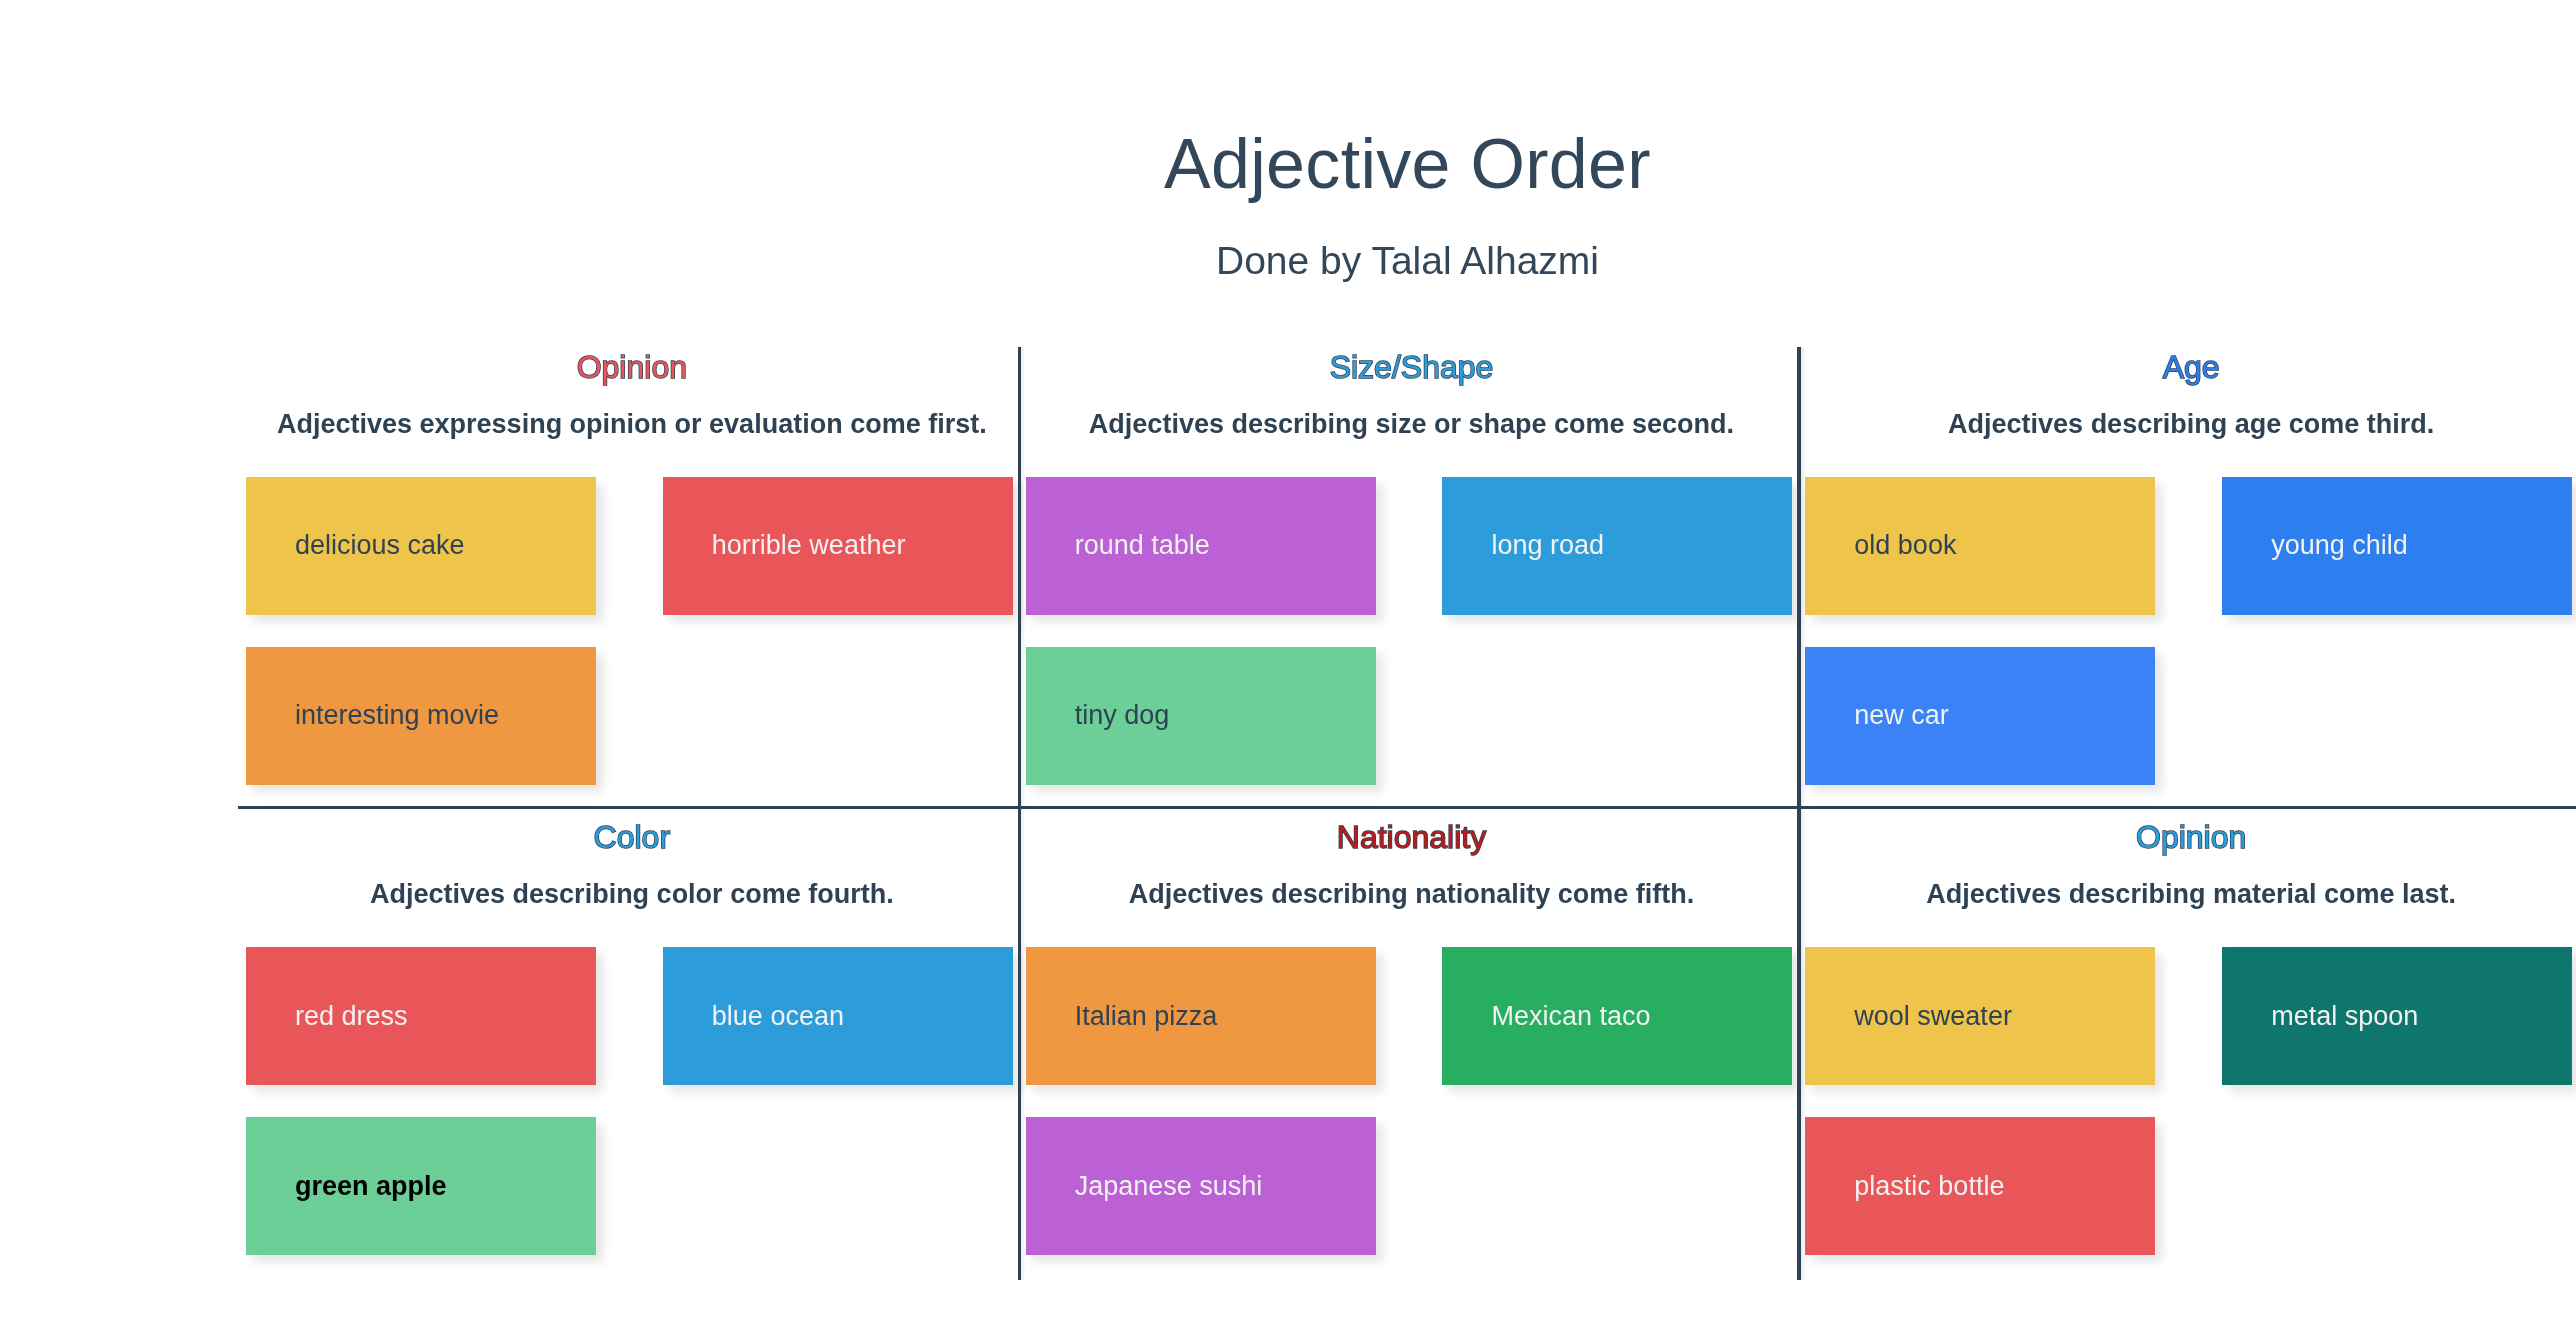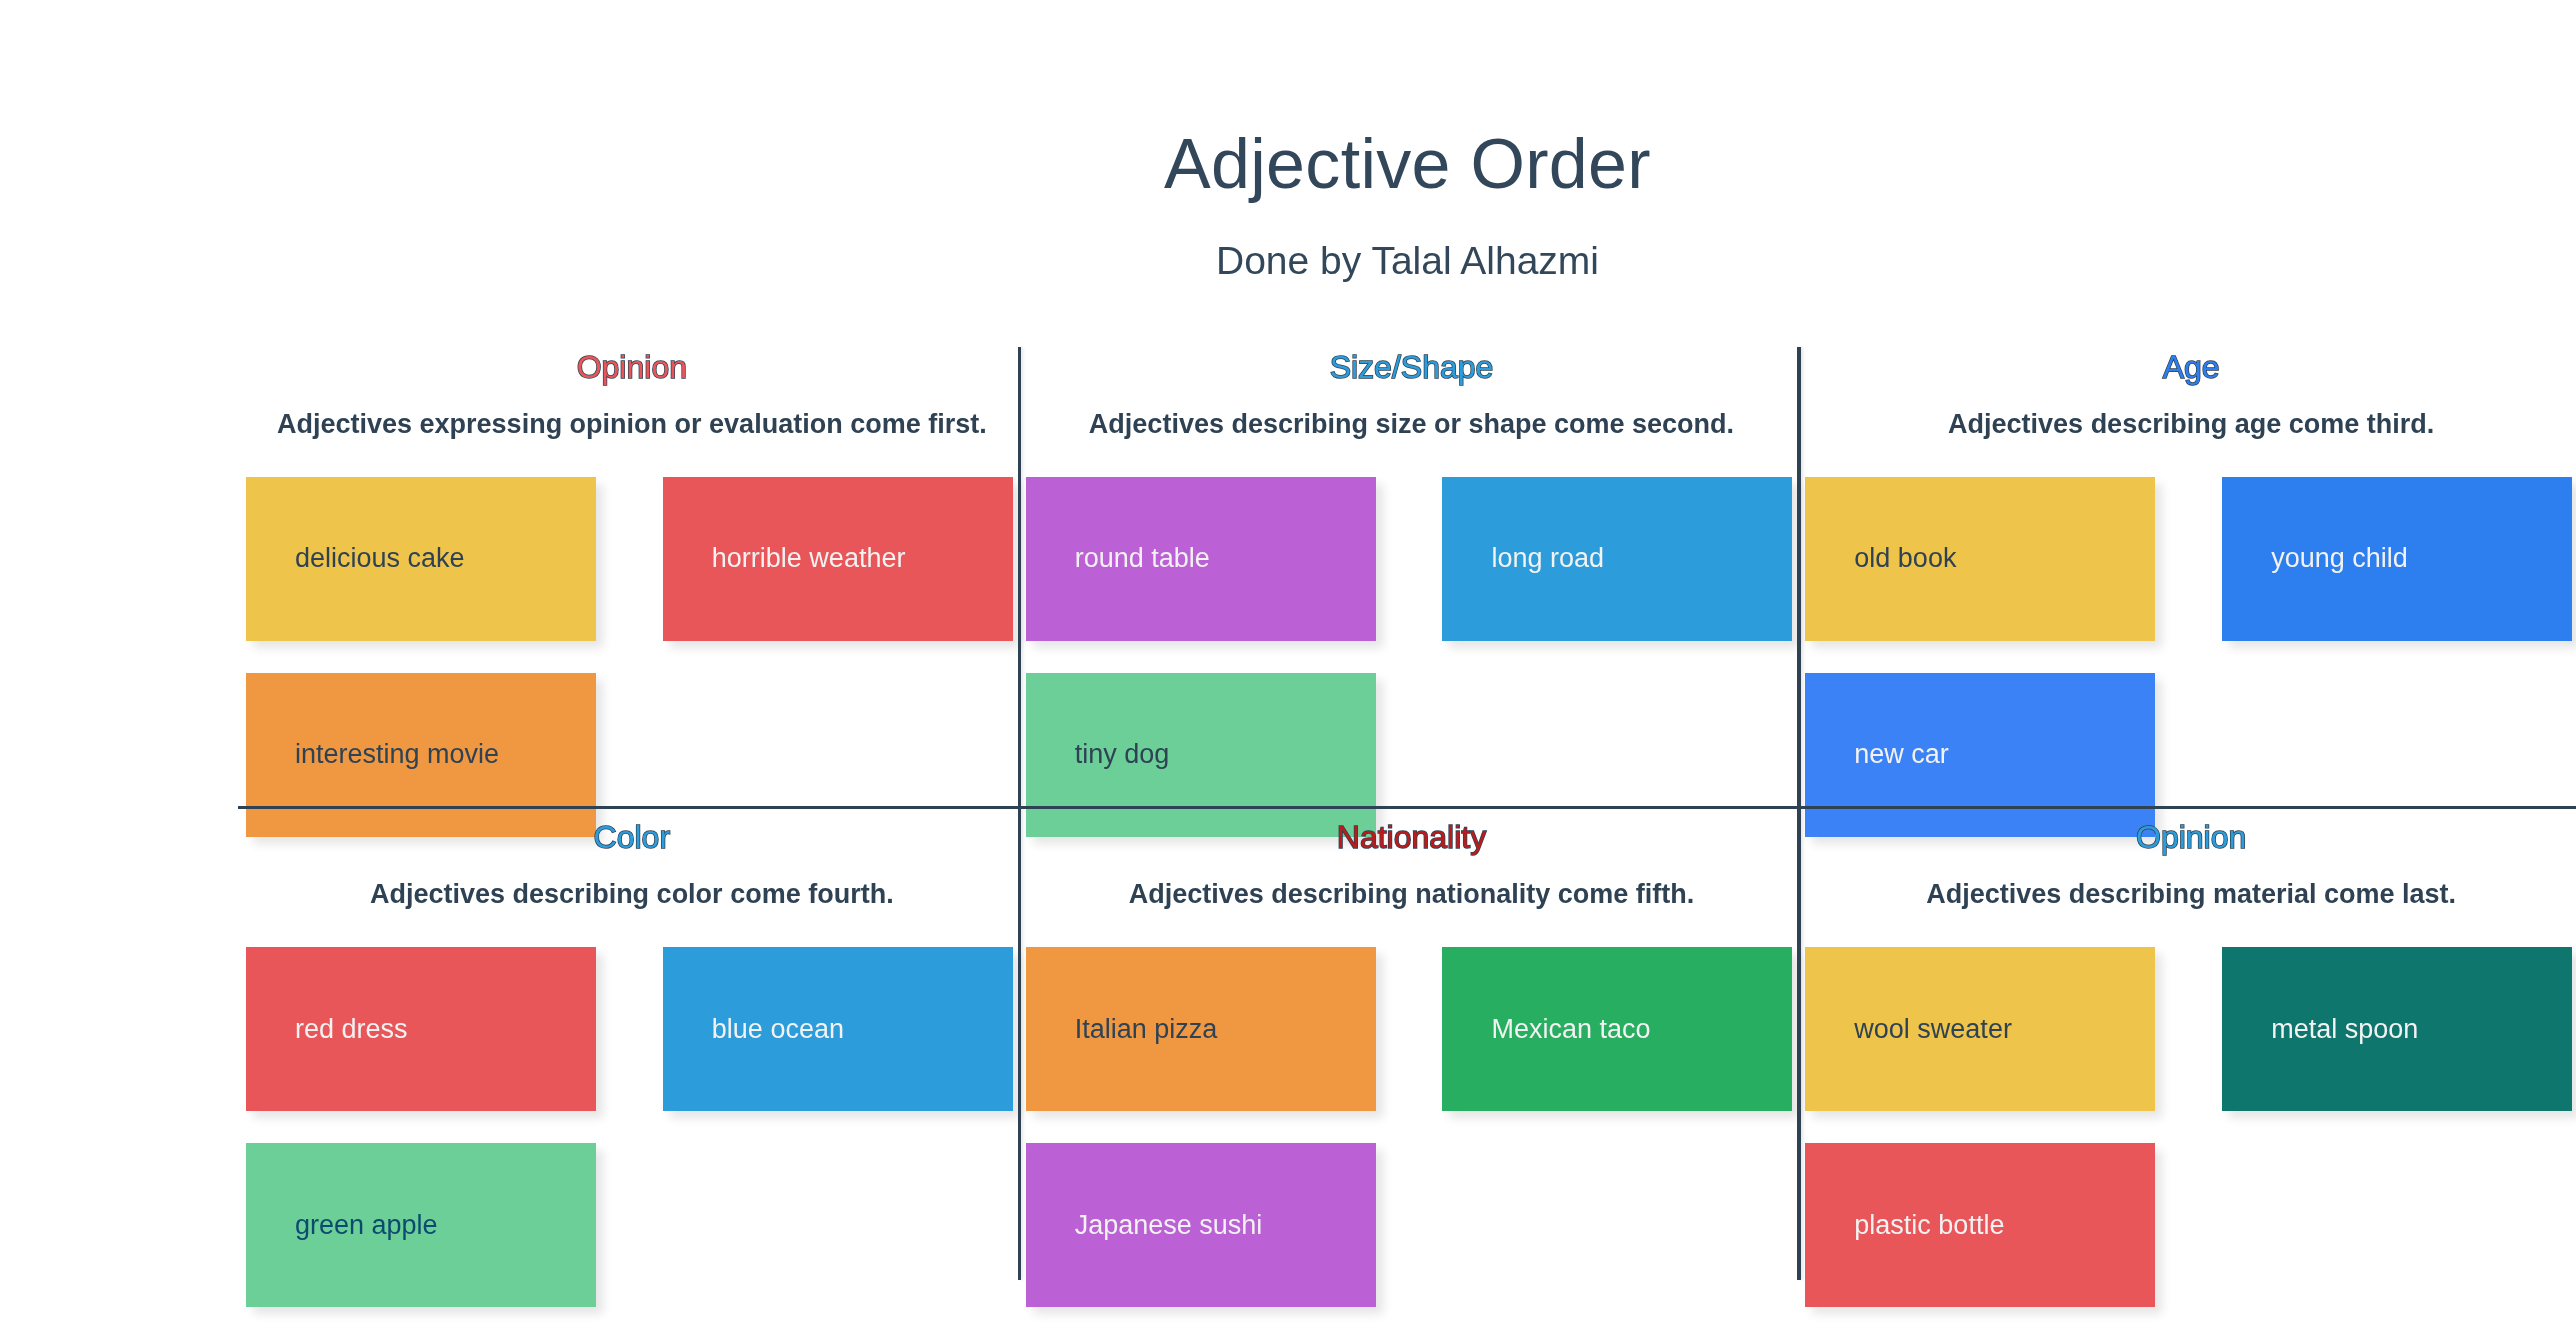--- a/index.html
+++ b/index.html
@@ -100,21 +100,21 @@
   .card-slot {
     width: 50%;
     box-sizing: border-box;
     margin-bottom: 32px;
     display: flex;
   }
   .card-slot.slot-right { padding-left: 31px; }
 
   .card {
     width: 350px;
-    height: 164px;
+    height: 138px;
     display: flex;
     align-items: center;
     box-sizing: border-box;
     padding-left: 49px;
     font-size: 27px;
     font-weight: 400;
     box-shadow: 7.2px 7.2px 9.3px rgba(0,0,0,0.10);
   }
 
   
@@ -215,21 +215,21 @@
           <h2 class="cat-title" style="color: rgb(45, 156, 219);">Color</h2>
           <p class="cat-desc">Adjectives describing color come fourth.</p>
           <div class="cards">
             <div class="card-slot">
               <div class="card" style="background: rgb(233, 86, 90); color: rgb(242, 242, 242);">red dress</div>
             </div>
             <div class="card-slot slot-right">
               <div class="card" style="background: rgb(45, 156, 219); color: rgb(242, 242, 242);">blue ocean</div>
             </div>
             <div class="card-slot">
-              <div class="card" style="background: rgb(107, 207, 151); color: #0c4a6e;">green apple</div>
+              <div class="card" style="background: rgb(107, 207, 151); color: #000000; font-weight: bold;">green apple</div>
             </div>
           </div>
         </div>
       </div>
 
       <div class="cell">
         <div class="cell-inner">
           <h2 class="cat-title" style="color: #b91c1c;">Nationality</h2>
           <p class="cat-desc">Adjectives describing nationality come fifth.</p>
           <div class="cards">

